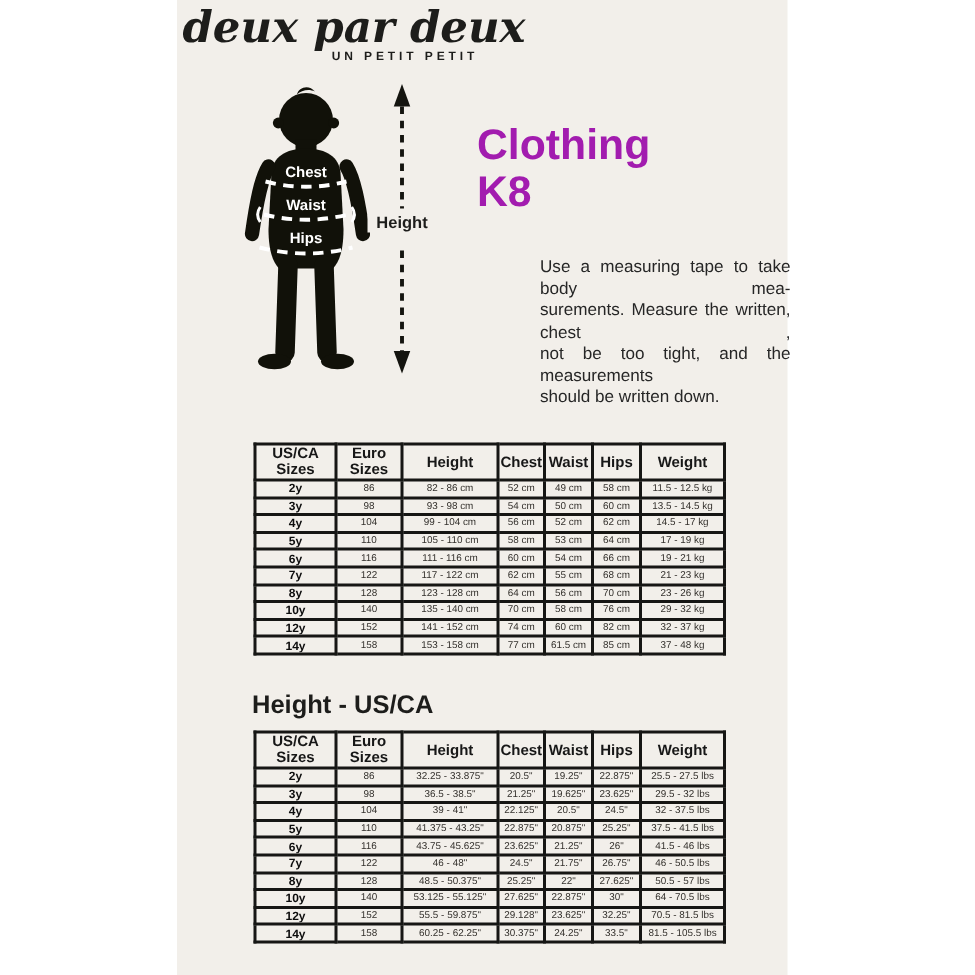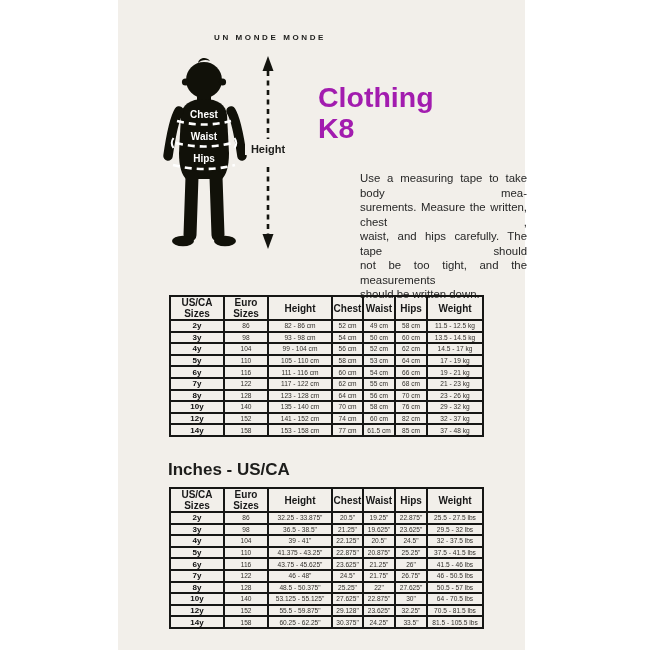--- a/index.html
+++ b/index.html
@@ -47,21 +47,22 @@
   .size-table th{font-size:10px;font-weight:bold;height:17px;color:#171717;}
   .size-table td{font-size:6.6px;height:11.6px;color:#33302c;font-weight:normal;}
   .size-table td.size-col{font-size:8px;font-weight:bold;color:#0d0d0d;text-align:center;}
 </style>
 </head>
 <body>
 
 <div id="canvas">
   <div id="card"></div>
 
-  <div id="logo-tagline">UN MONDE MONDE</div>
+  <div id="logo-script">deux par deux</div>
+  <div id="logo-tagline">UN PETIT PETIT</div>
 
   <div id="figure-wrap">
     <svg width="118" height="192" viewBox="0 0 118 192">
       <g fill="#111109" stroke="none">
         <path d="M52,6 C53,1 60,-1 64,4 C60,2 55,3 52,6 Z"></path>
         <circle cx="58" cy="23" r="18"></circle>
         <circle cx="39.5" cy="25" r="3.6"></circle>
         <circle cx="76.5" cy="25" r="3.6"></circle>
         <rect x="51" y="36" width="14" height="10"></rect>
         <path d="M58,42 C44,42 36,48 35,58 L33,96 C33,110 36,118 40,122 L76,122 C80,118 83,110 83,96 L81,58 C80,48 72,42 58,42 Z"></path>
@@ -106,21 +107,20 @@
   <div id="height-label">Height</div>
 
   <div id="page-title">
     <div>Clothing</div>
     <div>K8</div>
   </div>
 
   <div id="intro">
     <div class="intro-line">Use a measuring tape to take body mea-</div>
     <div class="intro-line">surements. Measure the written, chest ,</div>
-    <div class="intro-line">waist, and hips carefully. The tape should</div>
     <div class="intro-line">not be too tight, and the measurements</div>
     <div class="intro-line last">should be written down.</div>
   </div>
 
   <table id="cm-table" class="size-table">
     <colgroup>
       <col style="width:54px">
         <col style="width:44px">
         <col style="width:64px">
       <col style="width:31px">
@@ -226,21 +226,21 @@
           <td>158</td>
           <td>153 - 158 cm</td>
           <td>77 cm</td>
           <td>61.5 cm</td>
           <td>85 cm</td>
           <td>37 - 48 kg</td>
         </tr>
       </tbody>
     </table>
 
-  <div id="inch-heading" class="section-heading">Inches - US/CA</div>
+  <div id="inch-heading" class="section-heading">Height - US/CA</div>
   <table id="inch-table" class="size-table">
     <colgroup>
       <col style="width:54px">
         <col style="width:44px">
         <col style="width:64px">
       <col style="width:31px">
         <col style="width:32px">
         <col style="width:32px">
         <col style="width:56px">
     </colgroup>

